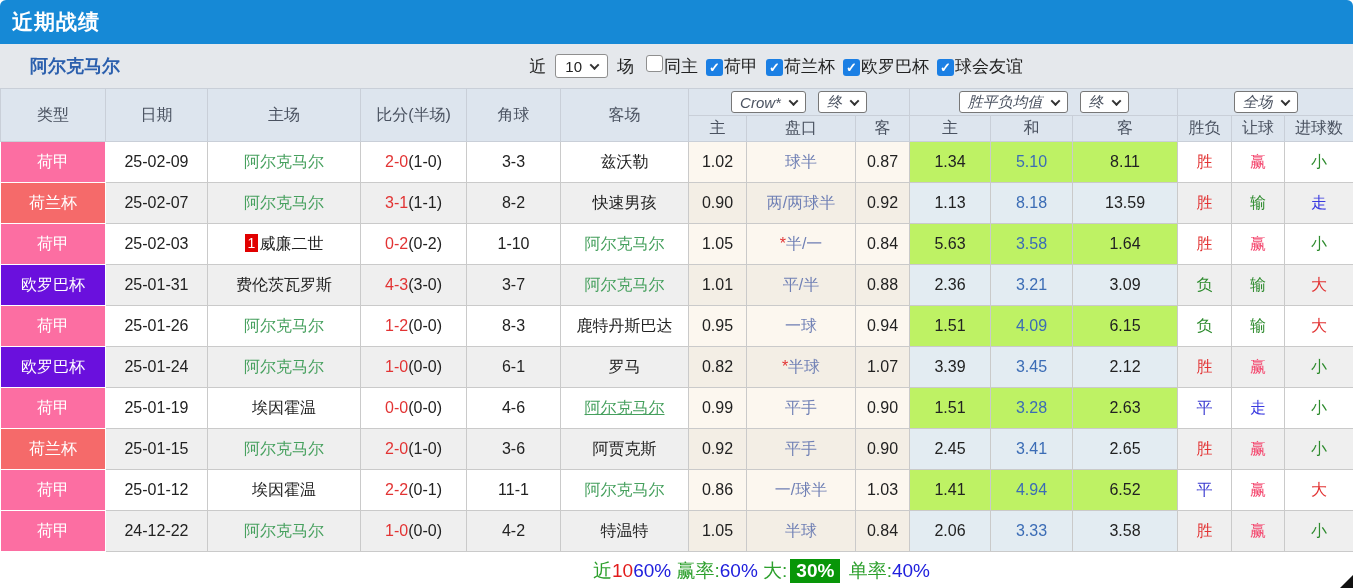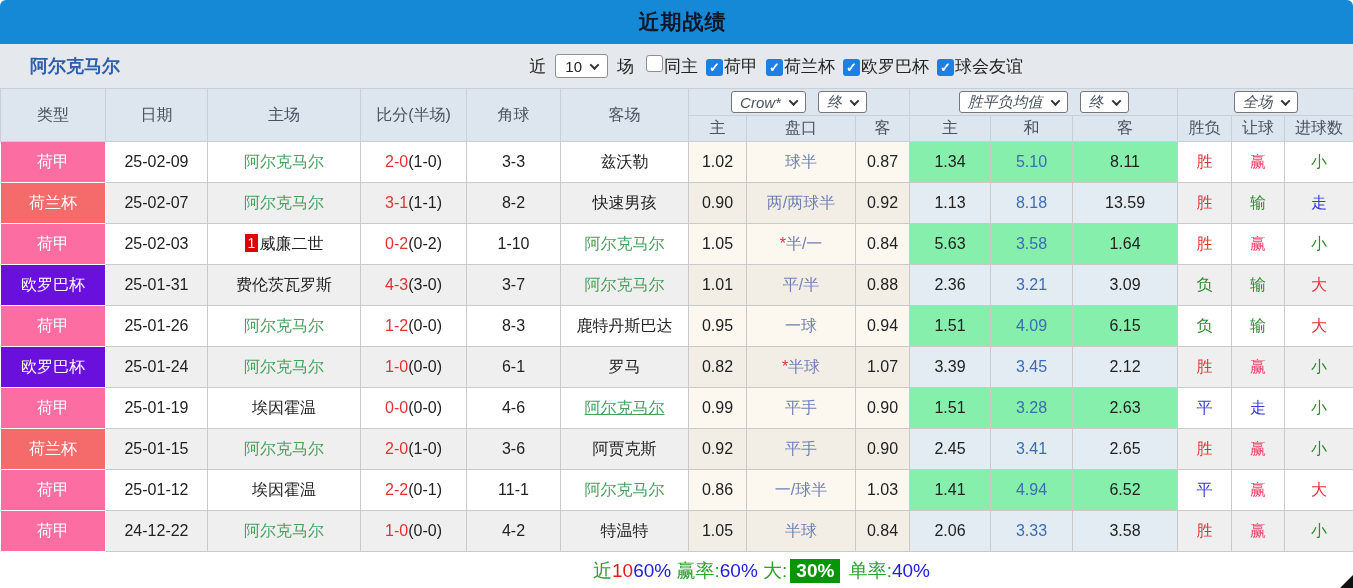--- a/index.html
+++ b/index.html
@@ -4,22 +4,22 @@
 <style>
   * { box-sizing: border-box; }
   html,body { margin:0; padding:0; }
   body {
     width:1353px; height:588px; overflow:hidden;
     font-family:"Liberation Sans", sans-serif;
     background:#ffffff; position:relative;
   }
   
   .topbar {
-    height:44px; background:#1689d6; color:#0f172a;
-    display:flex; align-items:center; justify-content:center;
+    height:44px; background:#1689d6; color:#ffffff;
+    display:flex; align-items:center; 
     border-radius:6px 6px 0 0;
     padding-left:12px;
   }
   .topbar .title { font-weight:bold; font-size:21px; letter-spacing:1px; }
   .radio-group { display:flex; align-items:center; font-size:17px; }
   .radio { width:15px; height:15px; border-radius:50%; background:#fff; display:inline-flex; align-items:center; justify-content:center; margin:0 6px 0 2px; }
   .radio .dot { display:none; }
   .radio.sel .dot { display:block; width:9px; height:9px; border-radius:50%; background:#1689d6; box-shadow:inset 0 0 0 5px #1689d6; }
   .radio.sel { box-shadow:inset 0 0 0 2px #fff; }
   .radio-label { margin-right:14px; }
@@ -46,21 +46,21 @@
   th, td { border:1px solid #c9cfd8; text-align:center; padding:0; overflow:hidden; white-space:nowrap; }
   thead th { background:#dde5ee; color:#4a5260; font-weight:normal; font-size:16px; }
   thead tr.h1 th { height:27px; }
   thead tr.h2 th { height:26px; }
   thead .dd-wrap { display:flex; align-items:center; justify-content:center; gap:12px; }
   thead .sel-box { margin:0; height:22px; padding:1px 8px; border-color:#777;font-style:italic; }
   tbody td { height:41px; font-size:16px; color:#222; border-color:#cacaca; background:#fff; }
   tbody tr:nth-child(even) td { background:#efefef; }
   tbody td.crow { background:#fcf7ef; }
   tbody tr:nth-child(even) td.crow { background:#f3eee5; }
-  tbody td.avg { background:#86efac; }
+  tbody td.avg { background:#bef264; }
   tbody tr:nth-child(even) td.avg { background:#e3ecf2; }
   tbody td.league { color:#fff; font-size:16px; border-color:#fff; }
   .t-focus { color:#46a05e; }
   .t-underline { text-decoration:underline; }
   .score-ft { color:#e23333; }
   .rank-badge { display:inline-block; background:#e10000; color:#fff; font-size:14px; line-height:18px; padding:0 3px; margin-right:1px; vertical-align:1px; }
   .handicap { color:#7080b5; }
   .star { color:#e23333; }
   .avg-draw { color:#3b6cb5; }
 

